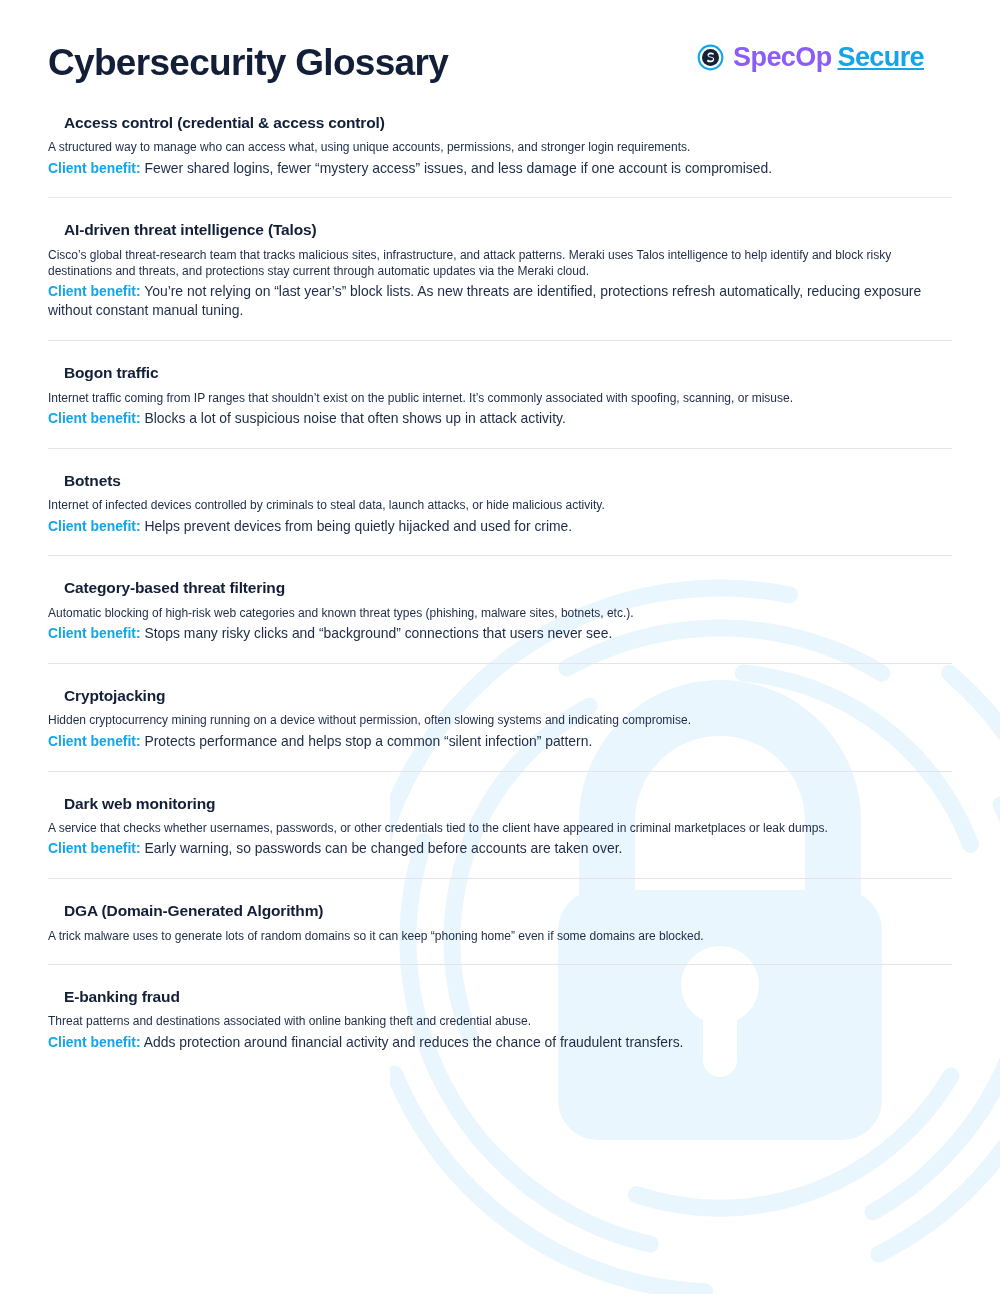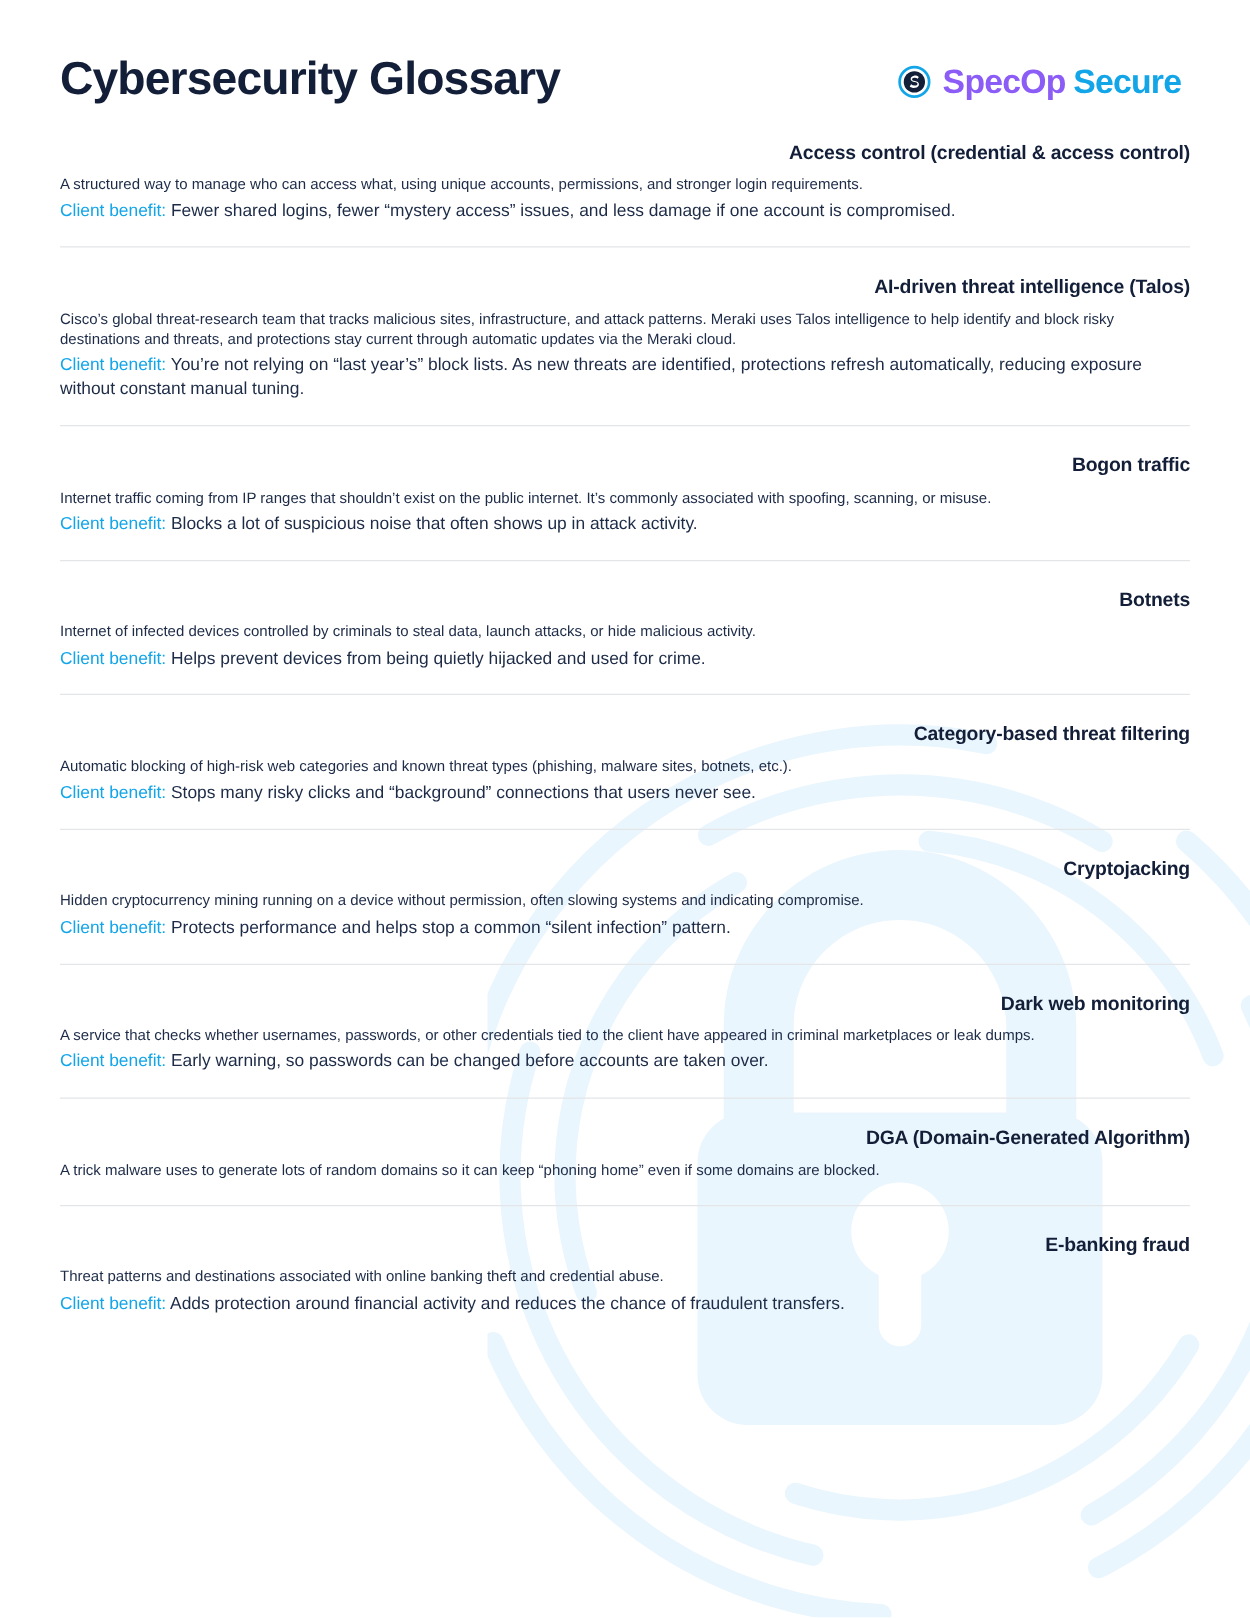--- a/index.html
+++ b/index.html
@@ -30,23 +30,23 @@
     pointer-events: none;
     z-index: 0;
   }
   .watermark svg { display: block; width: 100%; height: 100%; }
 
   
   .header {
     position: relative;
     z-index: 2;
     display: flex;
-    align-items: flex-end;
+    align-items: flex-start;
     justify-content: space-between;
-    padding: 44px 55px 0 48px;
+    padding: 44px 76px 0 48px;
   }
   .page-title {
     font-size: 37px;
     font-weight: 700;
     letter-spacing: -0.7px;
     color: #131f38;
     line-height: 1.05;
     margin: 0;
   }
   .brand {
@@ -62,56 +62,55 @@
     flex: 0 0 27px;
   }
   .brand-mark svg { display:block; width:100%; height:100%; }
   .brand-text {
     font-size: 27px;
     font-weight: 700;
     letter-spacing: -0.6px;
     line-height: 1;
   }
   .brand-text .w1 { color: #8b5cf6; }
-  .brand-text .w2 { color: #12a5e8; margin-left: 6px; }
+  .brand-text .w2 { color: #12a5e8; margin-left: 6px; text-decoration: underline; }
 
   
   .glossary {
     position: relative;
     z-index: 2;
     padding: 0 48px;
     margin-top: 30px;
   }
   .entry { position: relative; }
   .entry-term {
     font-size: 15.5px;
     font-weight: 700;
     color: #131f38;
     letter-spacing: -0.15px;
-    margin: 0 0 7px 0;
+    margin: 0 0 7px 16px;
     line-height: 1.25;
-    text-align: right;
   }
   .entry-def {
     font-size: 12px;
     color: #1d2b47;
     line-height: 1.36;
     margin: 0 0 3px 0;
     max-width: 890px;
   }
   .entry-benefit {
     font-size: 13.9px;
     color: #1d2b47;
     line-height: 1.36;
     margin: 0;
     max-width: 890px;
   }
   .benefit-label {
     color: #12a5e8;
-    font-weight: 400;
+    font-weight: 700;
   }
   .divider {
     height: 1px;
     background: #e3e5e8;
     width: 904px;
     margin: 20px 0 22px 0;
     border: 0;
   }
 </style>
 </head>

